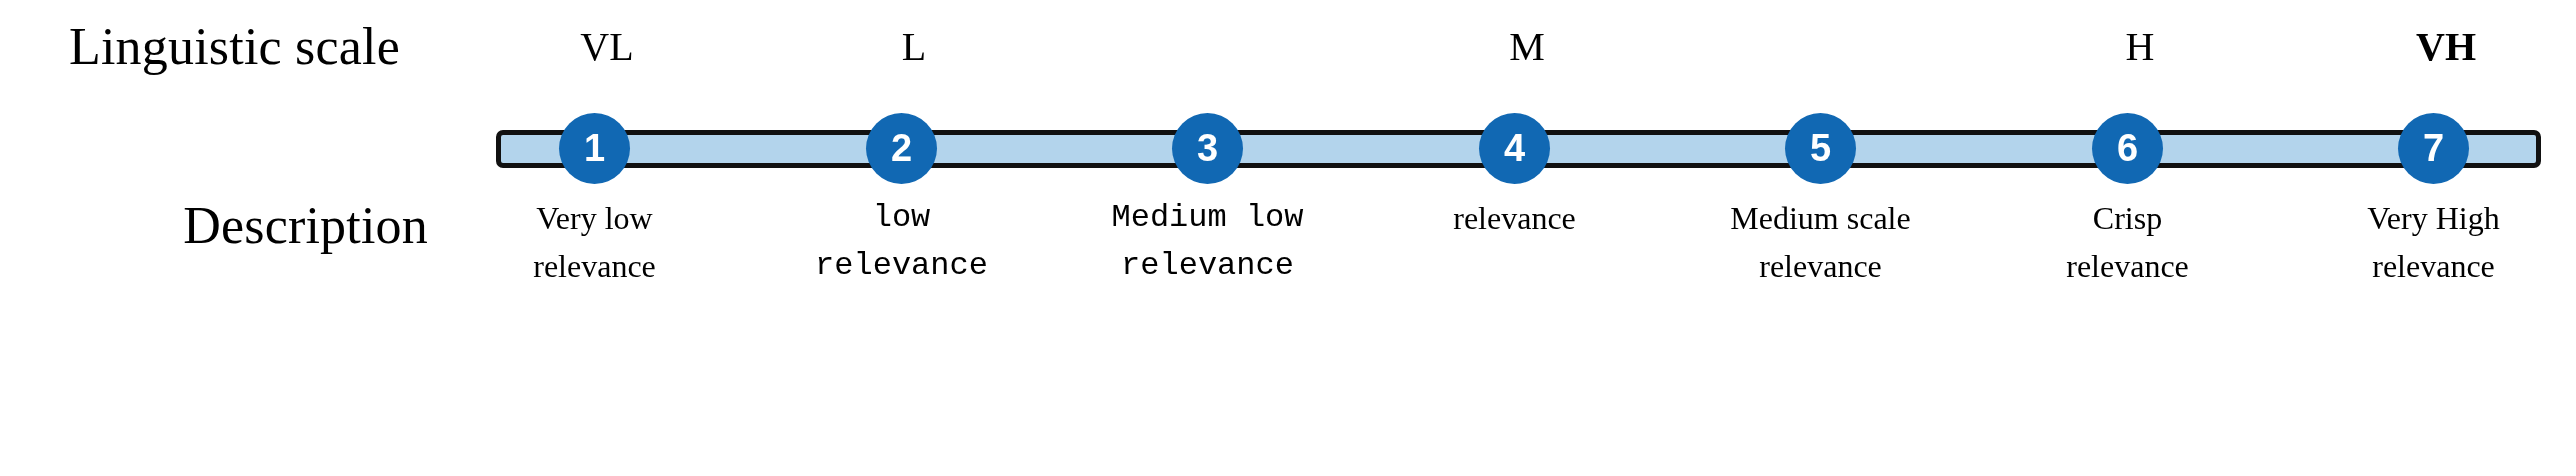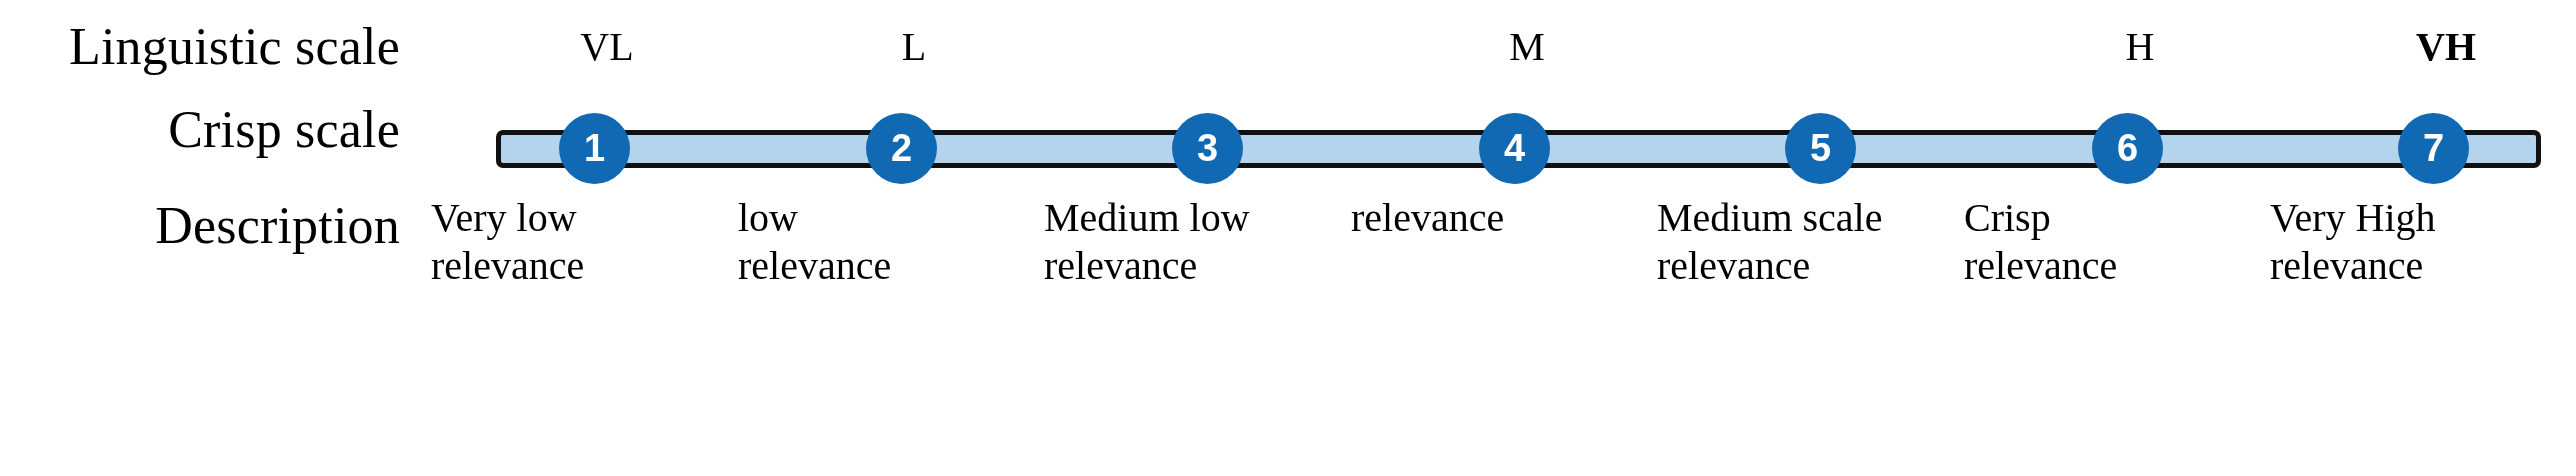--- a/index.html
+++ b/index.html
@@ -19,21 +19,21 @@
     left:0;
     width:400px;
     text-align:right;
     font-size:52px;
     line-height:46px;
     letter-spacing:0.2px;
     white-space:nowrap;
   }
   #lbl-linguistic{top:24px;}
   #lbl-crisp{top:107px;}
-  #lbl-description{top:203px;}
+  #lbl-description{top:203px;padding-left:28px;}
 
   
   .ling-row{position:absolute;left:12px;top:22px;width:2208px;height:52px;}
   .ling-item{
     position:absolute;
     top:0;
     width:258px;
     margin-left:-129px;
     text-align:center;
     font-size:40px;
@@ -69,35 +69,34 @@
     font-weight:600;
   }
 
   
   .desc-row{position:absolute;left:0;top:194px;width:2576px;height:119px;}
   .desc-item{
     position:absolute;
     top:0;
     width:327px;
     margin-left:-164px;
-    text-align:left;
-    font-size:40px;
+    text-align:center;
+    font-size:32px;
     line-height:48px;
   }
   .desc-item .l1{display:block;white-space:nowrap;}
   .desc-item .l2{display:block;white-space:nowrap;}
 </style>
 </head>
 <body style="background: rgb(255, 255, 255);">
 
 <div id="stage">
 
   <div class="row-label" id="lbl-linguistic">Linguistic scale</div>
 
-  <div class="row-label" id="lbl-crisp">Crisp scale</div>
 
   <div class="row-label" id="lbl-description">Description</div>
 
   <div class="ling-row" id="ling-row">
       <div class="ling-item" style="left: 595px;">VL</div>
       <div class="ling-item" style="left: 902px;">L</div>
       <div class="ling-item" style="left: 1515px;">M</div>
       <div class="ling-item" style="left: 2128px;">H</div>
       <div class="ling-item" style="left: 2434px; font-weight: bold;">VH</div>
     </div>
@@ -113,25 +112,25 @@
         <div class="node" style="left: 2128px; background: rgb(17, 104, 179); color: rgb(255, 255, 255);">6</div>
         <div class="node" style="left: 2434px; background: rgb(17, 104, 179); color: rgb(255, 255, 255);">7</div>
       </div>
   </div>
 
   <div class="desc-row" id="desc-row">
       <div class="desc-item" style="left: 595px;">
         <span class="l1">Very low</span>
         <span class="l2">relevance</span>
       </div>
-      <div class="desc-item" style="left: 902px;">
+      <div class="desc-item" style="left: 902px; font-family: Liberation Mono, monospace;">
         <span class="l1">low</span>
         <span class="l2">relevance</span>
       </div>
-      <div class="desc-item" style="left: 1208px;">
+      <div class="desc-item" style="left: 1208px; font-family: Liberation Mono, monospace;">
         <span class="l1">Medium low</span>
         <span class="l2">relevance</span>
       </div>
       <div class="desc-item" style="left: 1515px;">
         <span class="l2">relevance</span>
       </div>
       <div class="desc-item" style="left: 1821px;">
         <span class="l1">Medium scale</span>
         <span class="l2">relevance</span>
       </div>

